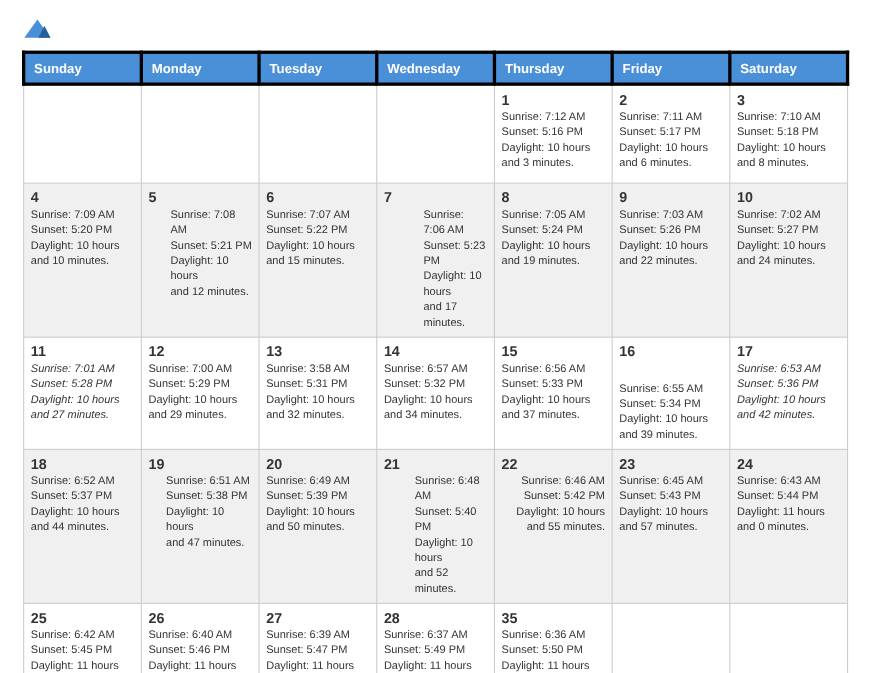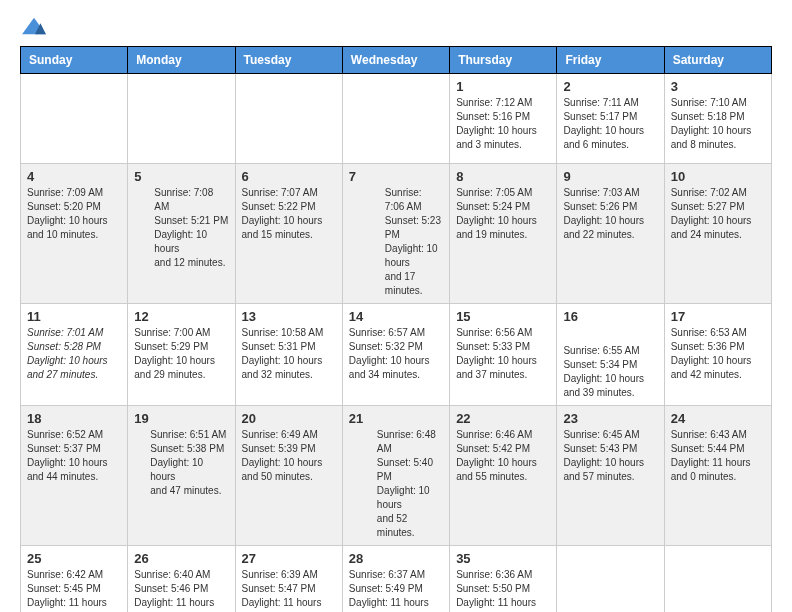--- a/index.html
+++ b/index.html
@@ -36,21 +36,21 @@
       margin-top: 6px;
       font-size: 11px;
     }
     .calendar-table thead th {
       background: #4a90d9;
       color: #fff;
       text-align: left;
       padding: 6px 8px;
       font-size: 12px;
       font-weight: bold;
-      border: 1px solid #000000;
+      border: 3px solid #000000;
     }
     .calendar-table tbody td {
       border: 1px solid #ccc;
       vertical-align: top;
       padding: 5px 6px;
       width: calc(100% / 7);
       min-height: 80px;
       height: 90px;
     }
     .calendar-table tbody tr:nth-child(odd) td {
@@ -193,21 +193,21 @@
         </td>
         <td>
           <span class="day-number">12</span>
           <div class="day-info" style="white-space: pre-line;">Sunrise: 7:00 AM
 Sunset: 5:29 PM
 Daylight: 10 hours
 and 29 minutes.</div>
         </td>
         <td>
           <span class="day-number">13</span>
-          <div class="day-info" style="white-space: pre-line;">Sunrise: 10:58 AM
+          <div class="day-info" style="white-space: pre-line;">Sunrise: 3:58 AM
 Sunset: 5:31 PM
 Daylight: 10 hours
 and 32 minutes.</div>
         </td>
         <td>
           <span class="day-number">14</span>
           <div class="day-info" style="white-space: pre-line;">Sunrise: 6:57 AM
 Sunset: 5:32 PM
 Daylight: 10 hours
 and 34 minutes.</div>
@@ -221,21 +221,21 @@
         </td>
         <td>
           <span class="day-number">16</span>
           <div class="day-info" style="white-space: pre-line; margin-top: 20px;">Sunrise: 6:55 AM
 Sunset: 5:34 PM
 Daylight: 10 hours
 and 39 minutes.</div>
         </td>
         <td>
           <span class="day-number">17</span>
-          <div class="day-info" style="white-space: pre-line;">Sunrise: 6:53 AM
+          <div class="day-info" style="white-space: pre-line; font-style: italic;">Sunrise: 6:53 AM
 Sunset: 5:36 PM
 Daylight: 10 hours
 and 42 minutes.</div>
         </td>
       </tr>
       <tr>
         <td>
           <span class="day-number">18</span>
           <div class="day-info" style="white-space: pre-line;">Sunrise: 6:52 AM
 Sunset: 5:37 PM
@@ -258,21 +258,21 @@
         </td>
         <td>
           <span class="day-number">21</span>
           <div class="day-info" style="white-space: pre-line; margin-left: 28px;">Sunrise: 6:48 AM
 Sunset: 5:40 PM
 Daylight: 10 hours
 and 52 minutes.</div>
         </td>
         <td>
           <span class="day-number">22</span>
-          <div class="day-info" style="white-space: pre-line;">Sunrise: 6:46 AM
+          <div class="day-info" style="white-space: pre-line; text-align: right;">Sunrise: 6:46 AM
 Sunset: 5:42 PM
 Daylight: 10 hours
 and 55 minutes.</div>
         </td>
         <td>
           <span class="day-number">23</span>
           <div class="day-info" style="white-space: pre-line;">Sunrise: 6:45 AM
 Sunset: 5:43 PM
 Daylight: 10 hours
 and 57 minutes.</div>

